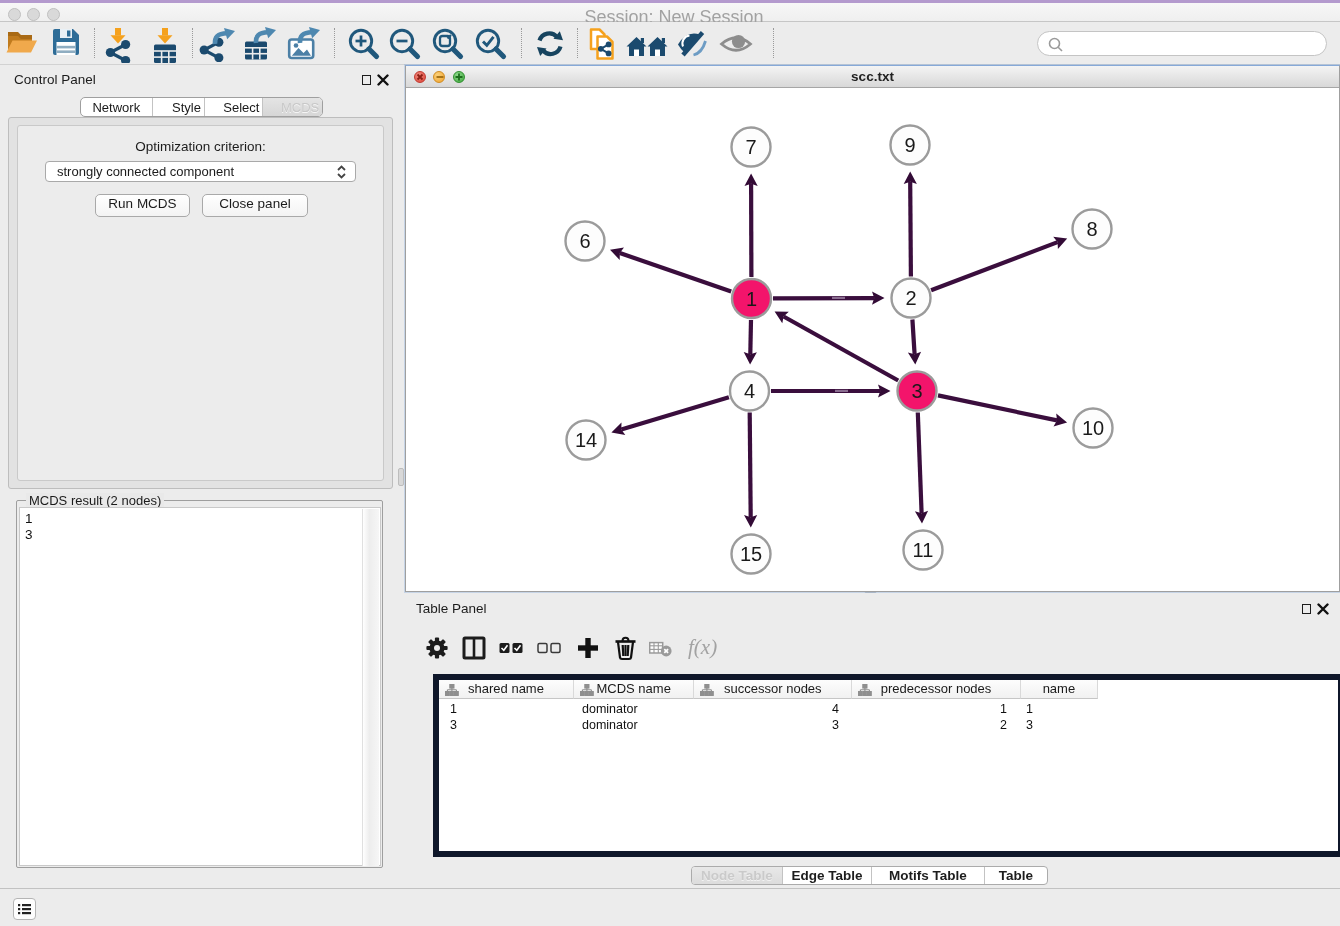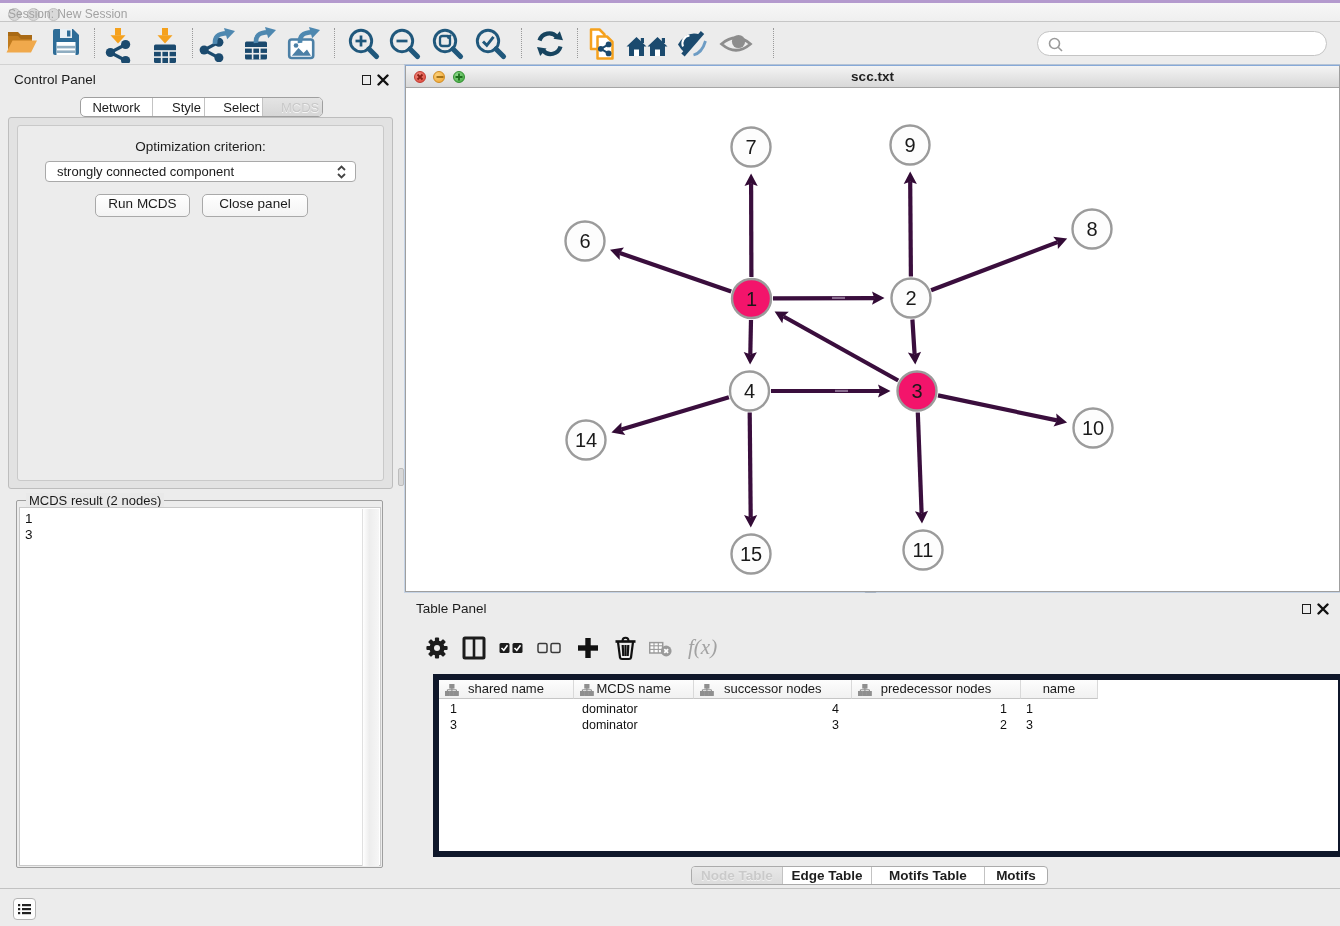--- a/index.html
+++ b/index.html
@@ -6,22 +6,22 @@
 html,body { width:1340px; height:926px; overflow:hidden; }
 body { font-family:"Liberation Sans", sans-serif; background:#ececec; position:relative; }
 .abs { position:absolute; }
 
 
 #titlebar { left:0; top:0; width:1340px; height:22px;
   background:linear-gradient(#f7f7f7,#efefef);
   border-top:3px solid #b49ace; border-bottom:1px solid #c6c6c6; }
 #titlebar .dot { position:absolute; top:5px; width:13px; height:13px; border-radius:50%;
   background:#d9d9d9; border:1px solid #c0c0c0; }
-#wtitle { position:absolute; top:4px; left:0; width:100%; 
-  font-size:12px; color:#a2a2a2;padding-left:8px; }
+#wtitle { position:absolute; top:4px; left:0; width:100%; text-align:center;
+  font-size:18px; color:#a2a2a2;padding-left:8px; }
 
 
 #toolbar { left:0; top:22px; width:1340px; height:43px; background:#ececec;
   border-bottom:1px solid #d2d2d2; }
 .tbi { position:absolute; top:5px; }
 .vsep { position:absolute; top:6px; height:30px; width:0;
   border-left:1px dotted #9a9a9a; }
 #search { position:absolute; left:1037px; top:9px; width:290px; height:25px;
   border:1px solid #c4c4c4; border-radius:13px; background:#fff; }
 
@@ -471,21 +471,21 @@
   <div class="td" style="left:11px;top:37px;width:40px;">3</div>
   <div class="td" style="left:143px;top:37px;width:90px;">dominator</div>
   <div class="td" style="left:300px;top:37px;width:100px;text-align:right;">3</div>
   <div class="td" style="left:460px;top:37px;width:108px;text-align:right;">2</div>
   <div class="td" style="left:587px;top:37px;width:40px;">3</div>
   </div>
   <div id="btabs">
     <div class="tab sel" style="width:90px">Node Table</div>
     <div class="tab" style="width:89px">Edge Table</div>
     <div class="tab" style="width:113px">Motifs Table</div>
-    <div class="tab" style="width:63px">Motifs</div>
+    <div class="tab" style="width:63px">Table</div>
   </div>
 </div>
 
 <div id="statusbar" class="abs">
   <div id="listbtn">
     <svg width="21" height="20" viewBox="0 0 21 20" style="position:absolute;left:0;top:0">
       <g fill="#222">
           <rect x="4" y="5" width="2.2" height="2.2"></rect>
           <rect x="4" y="9" width="2.2" height="2.2"></rect>
           <rect x="4" y="13" width="2.2" height="2.2"></rect>

